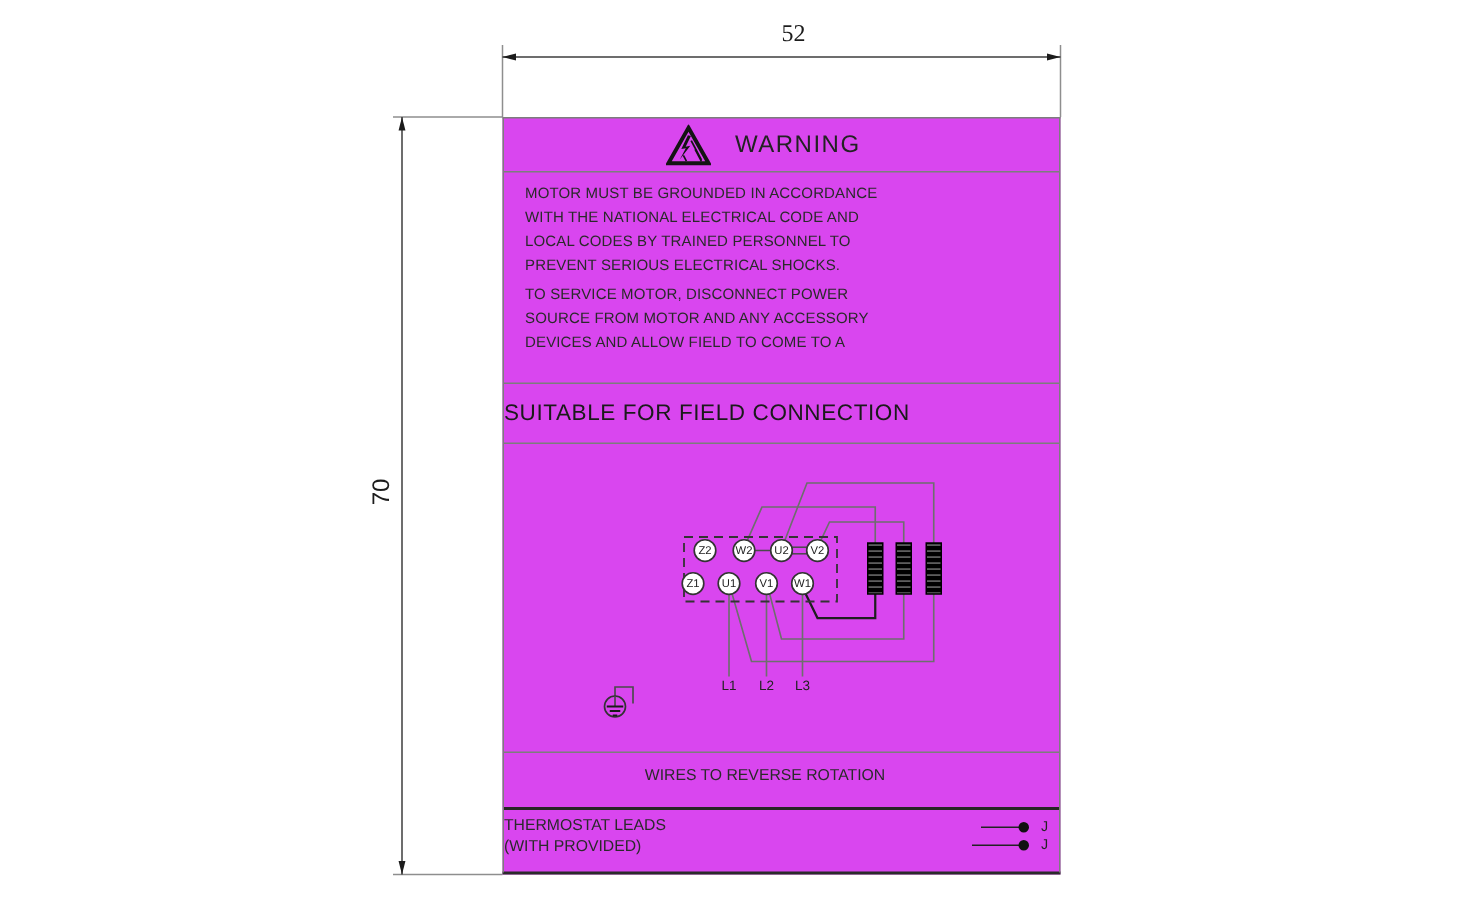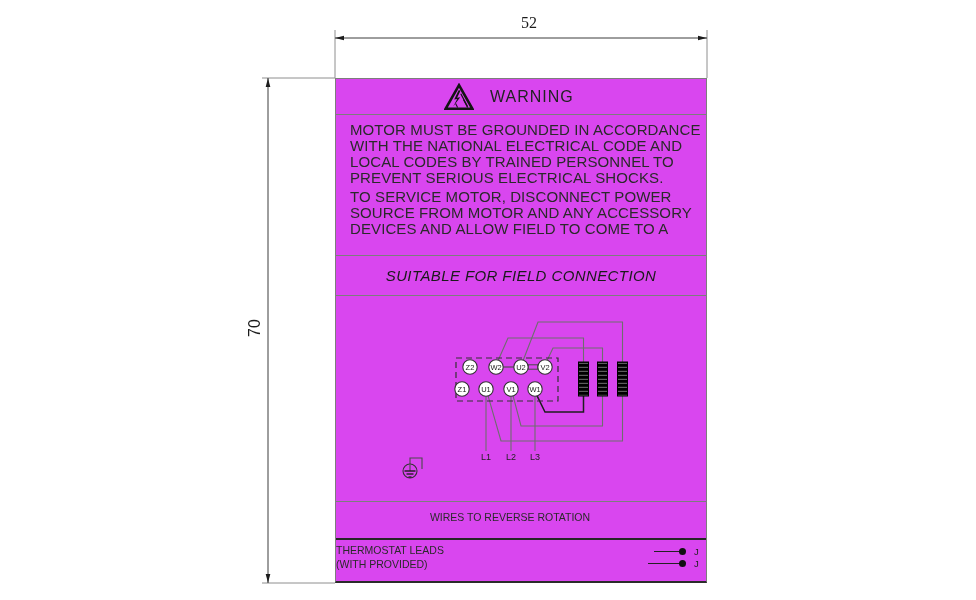--- a/index.html
+++ b/index.html
@@ -11,24 +11,24 @@
   .dim-text{font-size:16px;color:#1c1c1c;text-align:center;}
   #dim-width{left:499px;top:14px;width:60px;font-family:Liberation Serif, serif;}
   #dim-height{left:239px;top:318px;width:34px;height:20px;transform:rotate(-90deg);text-align:center;}
   
   #label-box{left:335px;top:78px;width:372px;height:505px;box-sizing:border-box;
              border:1px solid #7d7d7d;border-bottom:2px solid #2b2b2b;background:#d946ef;
              display:flex;flex-direction:column;}
   .sec{box-sizing:border-box;width:100%;}
   #sec-warning{height:40px;border-bottom:1px solid #7d7d7d;display:flex;align-items:center;padding-left:108px;}
   #warning-title{font-size:16px;letter-spacing:1px;margin-left:16px;color:#222;}
-  #sec-text{height:153px;padding:7px 0 0 14px;font-size:15px;line-height:15.7px;color:#2a2a2a;letter-spacing:.1px;}
+  #sec-text{height:153px;padding:7px 0 0 14px;font-size:10px;line-height:15.7px;color:#2a2a2a;letter-spacing:.1px;}
   .para2{margin-top:4px;}
   #sec-suitable{height:44px;border-top:1px solid #7d7d7d;border-bottom:1px solid #7d7d7d;
-                display:flex;align-items:center;justify-content:center;font-style:italic;}
+                display:flex;align-items:center;justify-content:flex-start;}
   #suitable-title{font-size:15px;letter-spacing:.4px;color:#1a1a1a;}
   #sec-diagram{height:205px;position:relative;}
   #sec-interchange{height:40px;border-top:1px solid #7d7d7d;text-align:center;
                    padding:8px 22px 0 0;font-size:10.5px;line-height:15.3px;color:#2a2a2a;}
   #sec-thermostat{height:47px;border-top:2px solid #262626;text-align:left;
                   padding:4px 8px 0 0;font-size:10.5px;line-height:13.8px;color:#2a2a2a;position:relative;}
   .lead-row{position:absolute;display:flex;align-items:center;height:7px;}
   .lead-line{width:26px;height:0;border-top:1.5px solid #222;}
   .lead-dot{width:7px;height:7px;border-radius:50%;background:#111;margin-left:-1px;}
   .lead-j{font-size:9.5px;color:#222;margin-left:8px;line-height:7px;}

